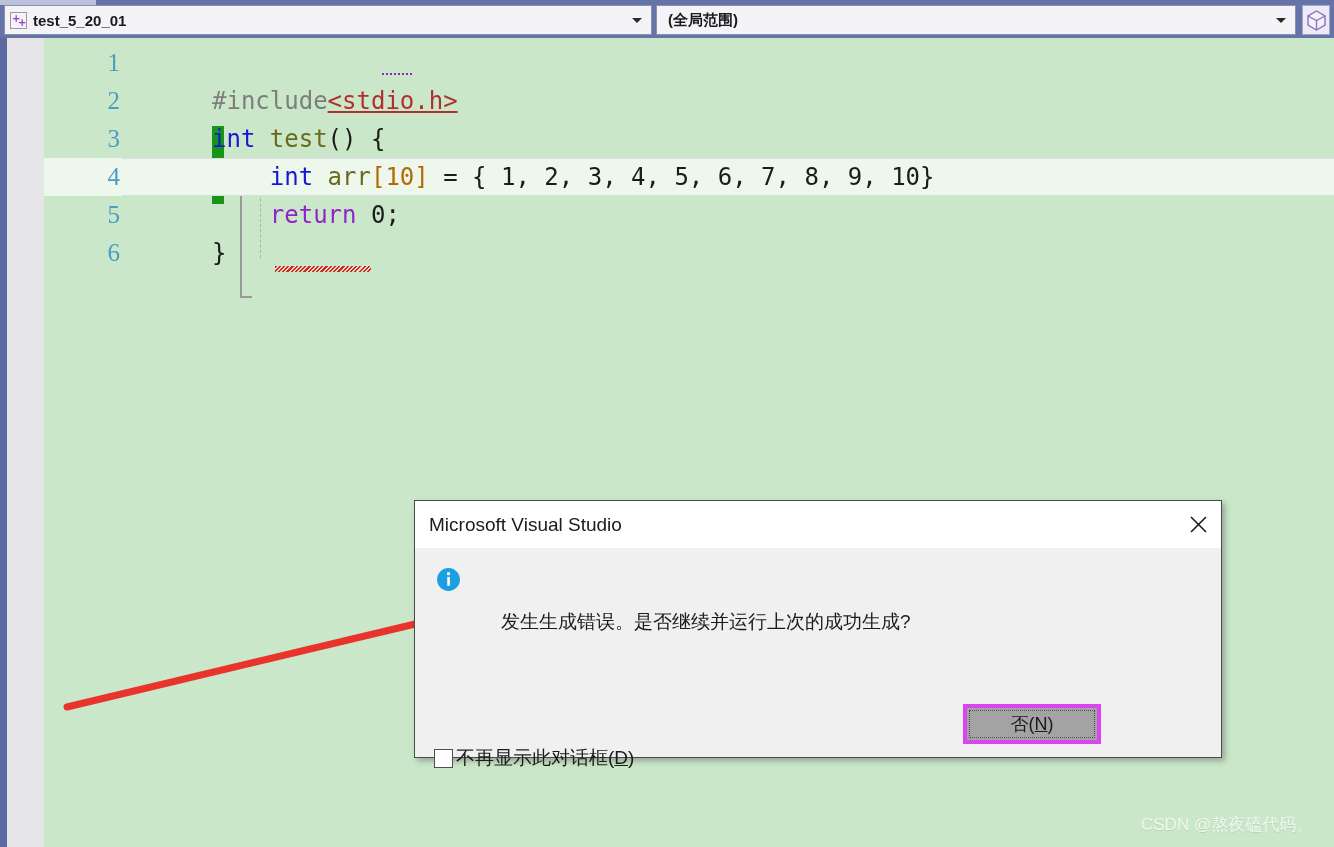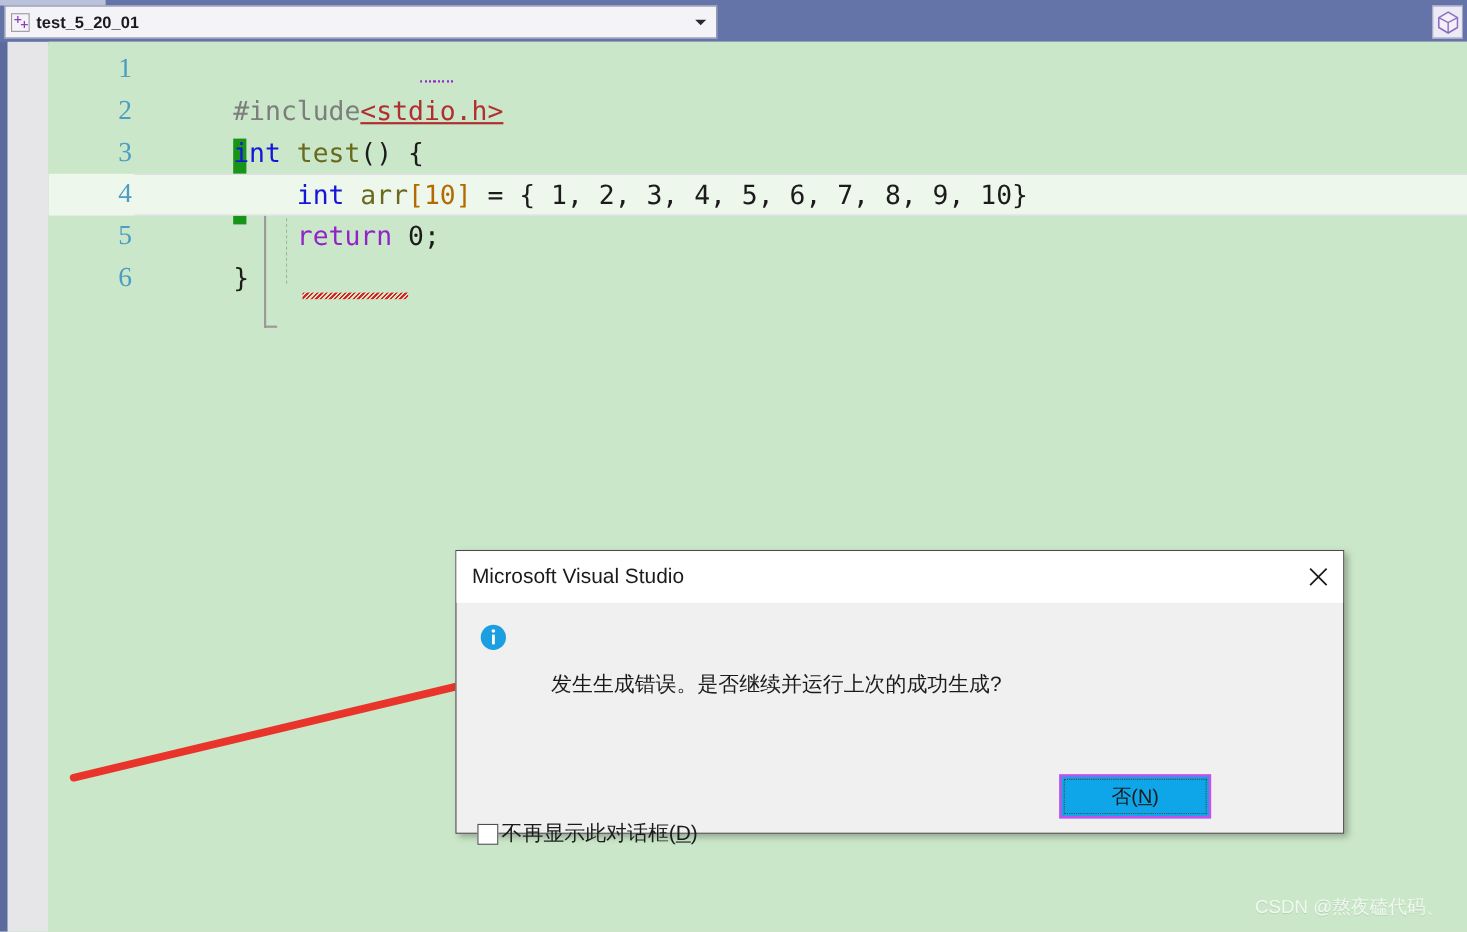--- a/index.html
+++ b/index.html
@@ -215,21 +215,21 @@
   .dlg-btn {
     position: absolute; top: 156px;
     width: 138px; height: 40px;
     background: #e1e1e1;
     border: 1px solid #adadad;
     font-size: 18px; color: #1b1b1b;
     font-family: "Liberation Sans", sans-serif;
     display: flex; align-items: center; justify-content: center;
   }
   #btn-yes { left: 382px; }
-  #btn-no  { left: 548px; background: #0ea5e9; border: 2px solid #d946ef; }
+  #btn-no  { left: 548px; background: #a3a3a3; border: 4px solid #d946ef; }
   #btn-no .inner-focus {
     position: absolute; left: 2px; top: 2px; right: 2px; bottom: 2px;
     border: 1px dotted #4a4a4a;
     pointer-events: none;
   }
   .btn-label u { text-decoration: underline; }
   .checkbox-row {
     position: absolute; left: 19px; top: 197px;
     display: flex; align-items: center;
   }
@@ -267,20 +267,24 @@
   <div class="topbar">
     <div class="tabstrip-left"></div>
   </div>
 
   <div class="nav-combo" id="nav-combo-file">
     <div class="cpp-icon"></div>
     <div class="combo-text">test_5_20_01</div>
     <div class="combo-arrow"></div>
   </div>
 
+  <div class="nav-combo" id="nav-combo-scope">
+    <div class="combo-text">(全局范围)</div>
+    <div class="combo-arrow"></div>
+  </div>
 
   <div class="cube-btn">
     <svg width="19" height="21" viewBox="0 0 19 21">
       <polygon points="9.5,1 18,6 18,15 9.5,20 1,15 1,6" fill="#f3f0fa" stroke="#8a6fc0" stroke-width="1.4"></polygon>
       <polyline points="1,6 9.5,10.5 18,6" fill="none" stroke="#8a6fc0" stroke-width="1.3"></polyline>
       <line x1="9.5" y1="10.5" x2="9.5" y2="20" stroke="#8a6fc0" stroke-width="1.3"></line>
     </svg>
   </div>
 
   <div class="topbar-shadow"></div>

